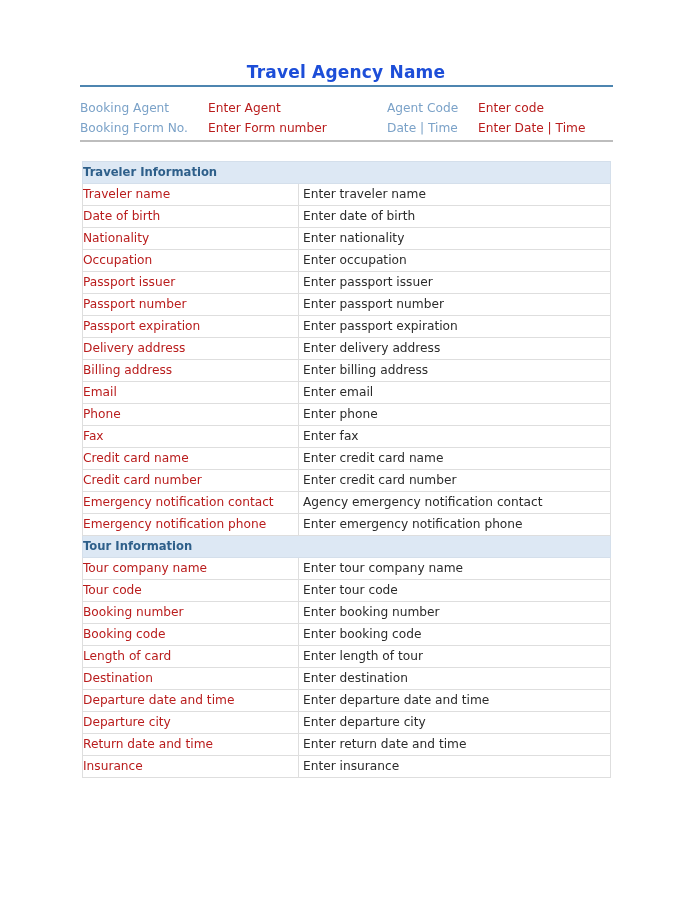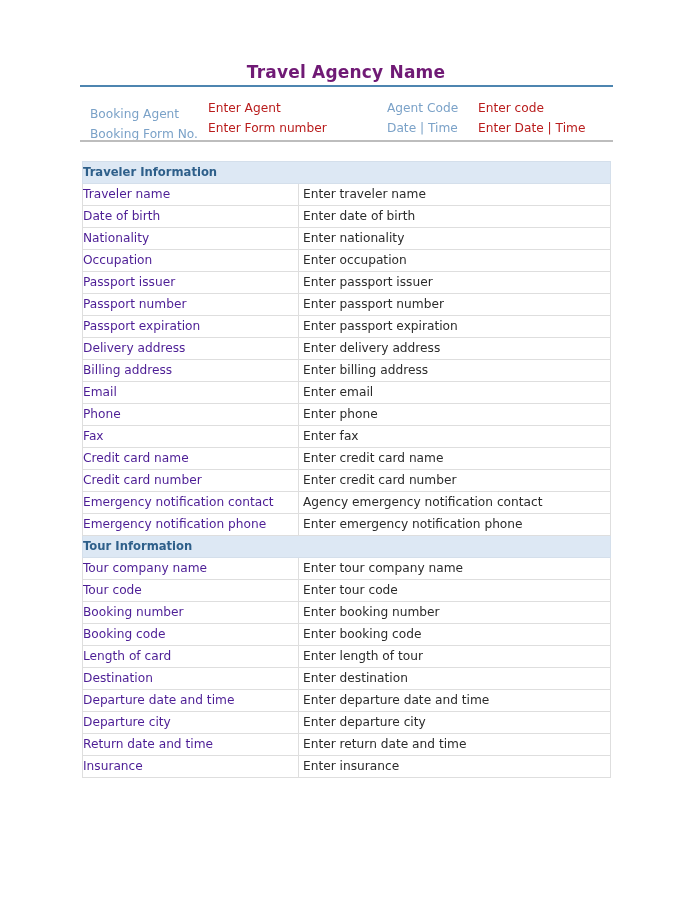--- a/index.html
+++ b/index.html
@@ -3,50 +3,50 @@
   <meta charset="utf-8">
   <style>
     html, body { margin: 0; padding: 0; background: #ffffff; }
     body {
       width: 693px; height: 900px; position: relative; overflow: hidden;
       font-family: "DejaVu Sans", sans-serif;
     }
     .title {
       position: absolute; left: 80px; width: 532px; top: 62px;
       text-align: center; font-size: 17px; font-weight: bold;
-      color: #701a75; letter-spacing: 0.2px;
+      color: #1d4ed8; letter-spacing: 0.2px;
     }
     .title-rule {
       position: absolute; left: 80px; top: 85px; width: 533px; height: 2px;
       background: #4d85b0;
     }
     .meta {
       position: absolute; left: 80px; top: 101px; width: 533px;
       font-size: 12.2px;
     }
     .meta-row { position: relative; height: 20px; }
     .meta .lbl { position: absolute; color: #7ba2c8; white-space: nowrap; }
     .meta .val { position: absolute; color: #b91c1c; white-space: nowrap; }
-    .meta .c1 { left: 10px; margin-top: 6px; }
+    .meta .c1 { left: 0; }
     .meta .c2 { left: 128px; }
     .meta .c3 { left: 307px; }
     .meta .c4 { left: 398px; }
     .meta-rule {
       position: absolute; left: 80px; top: 140px; width: 533px; height: 2px;
       background: #bdbdbd;
     }
     table.form {
       position: absolute; left: 82px; top: 161px; width: 529px;
       border-collapse: collapse; font-size: 12.2px;
     }
     table.form td {
       border: 1px solid #dedede; height: 21px; padding: 0 0 0 0;
       white-space: nowrap; line-height: 21px;
     }
-    table.form td.k { width: 215px; color: #4c1d95; }
+    table.form td.k { width: 215px; color: #b91c1c; }
     table.form td.v { color: #2b2b2b; padding-left: 4px; }
     table.form tr.section td {
       background: #dde8f4; color: #2e5f8a; font-weight: bold;
       font-size: 11.6px; border-color: #d4dfeb;
     }
   </style>
 </head>
 <body>
 
 <div class="title">Travel Agency Name</div>

